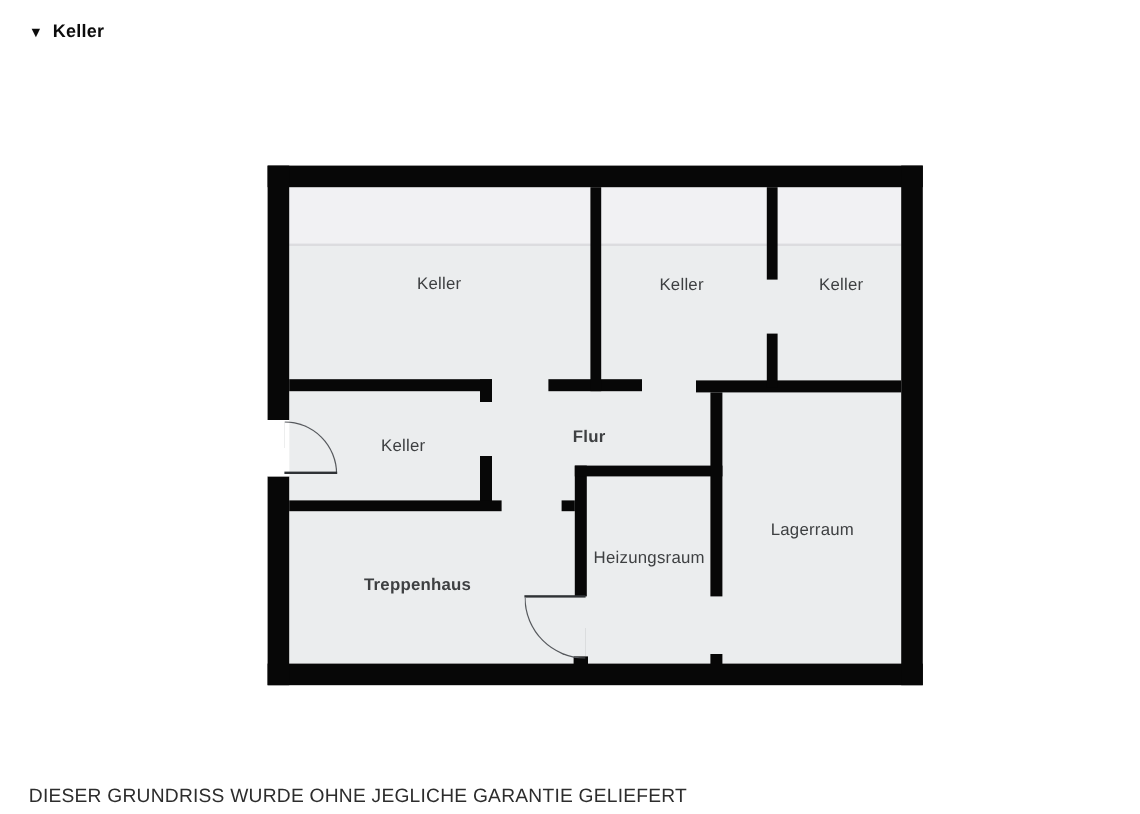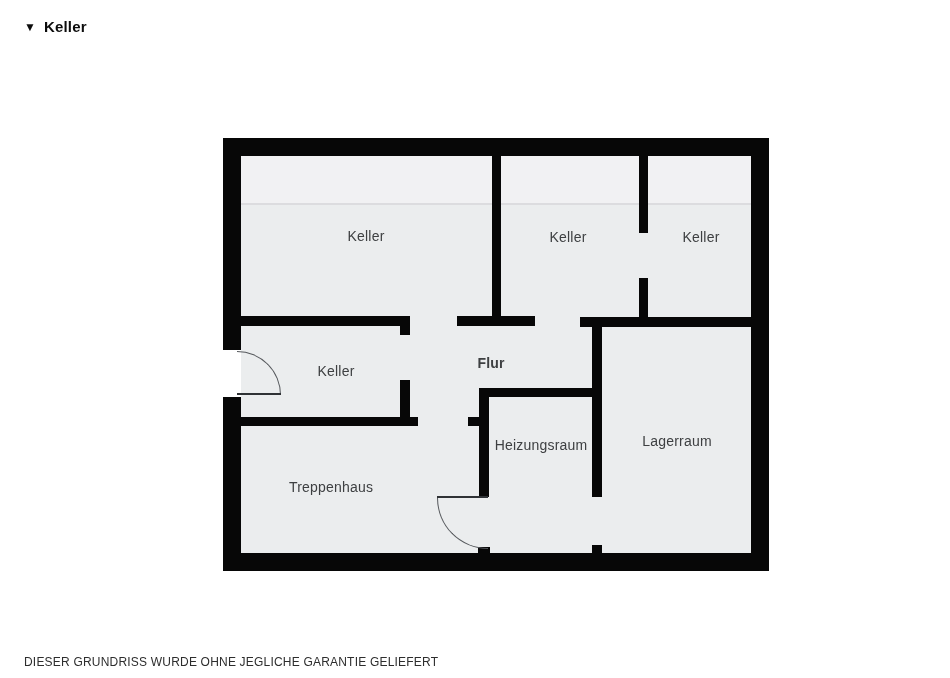--- a/index.html
+++ b/index.html
@@ -16,21 +16,21 @@
   .door-opening{position:absolute;background:#ffffff;}
   .door-leaf{position:absolute;background:#2f3235;}
   .door-arc{position:absolute;box-sizing:border-box;border:0 solid #55585c;}
   .door-arc.tr{border-top-width:1.5px;border-right-width:1.5px;border-top-right-radius:100% 100%;}
   .door-arc.bl{border-bottom-width:1.5px;border-left-width:1.5px;border-bottom-left-radius:100% 100%;}
   .room-label{
     position:absolute;transform:translate(-50%,-50%);
     font-size:14px;color:#3e4042;white-space:nowrap;letter-spacing:.2px;
   }
   #disclaimer{
-    position:absolute;left:24px;top:655px;font-size:12px;color:#2d2d2d;letter-spacing:.2px;
+    position:absolute;left:24px;top:655px;font-size:16px;color:#2d2d2d;letter-spacing:.2px;
   }
 </style>
 </head>
 <body>
 
 <div id="header">
   <span id="marker">▼</span>
   <span id="title">Keller</span>
 </div>
 
@@ -61,18 +61,18 @@
     <div class="door-opening" style="left: 223px; top: 350px; width: 18px; height: 47px;"></div>
     <div class="door-arc tr" style="left: 237px; top: 351px; width: 44px; height: 44px;"></div>
     <div class="door-arc bl" style="left: 437px; top: 498px; width: 51px; height: 51px;"></div>
     <div class="door-leaf" style="left: 237px; top: 393px; width: 44px; height: 2px;"></div>
     <div class="door-leaf" style="left: 437px; top: 496px; width: 51px; height: 2px;"></div>
     <div class="room-label" style="left: 366px; top: 236px;">Keller</div>
     <div class="room-label" style="left: 568px; top: 237px;">Keller</div>
     <div class="room-label" style="left: 701px; top: 237px;">Keller</div>
     <div class="room-label" style="left: 336px; top: 371px;">Keller</div>
     <div class="room-label" style="left: 491px; top: 363px; font-weight: bold;">Flur</div>
-    <div class="room-label" style="left: 541px; top: 445px;">Heizungsraum</div>
+    <div class="room-label" style="left: 541px; top: 464px;">Heizungsraum</div>
     <div class="room-label" style="left: 677px; top: 441px;">Lagerraum</div>
-    <div class="room-label" style="left: 331px; top: 487px;">Treppenhaus</div>
+    <div class="room-label" style="left: 348px; top: 487px; font-weight: bold;">Treppenhaus</div>
   </div>
 
 <div id="disclaimer">DIESER GRUNDRISS WURDE OHNE JEGLICHE GARANTIE GELIEFERT</div>
 
 </body></html>

